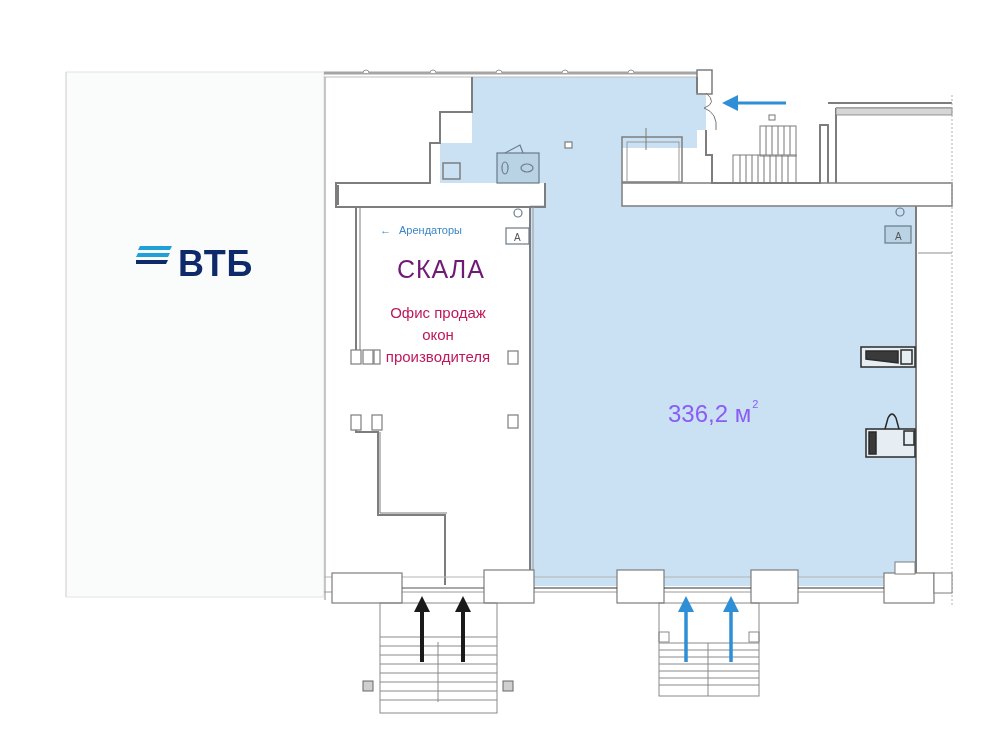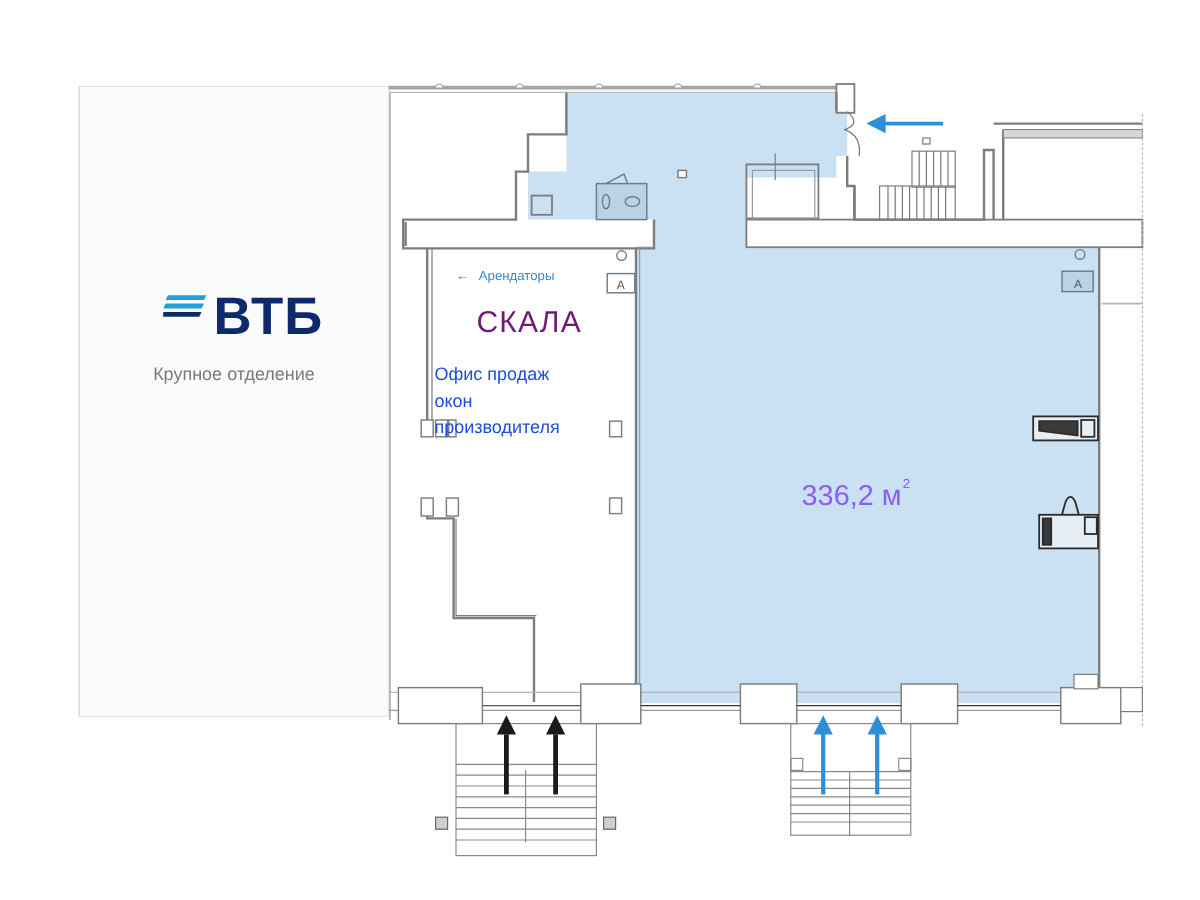--- a/index.html
+++ b/index.html
@@ -1,29 +1,29 @@
 <!DOCTYPE html>
 <html><head>
 <meta charset="utf-8">
 <style>
   html, body { margin: 0; padding: 0; background: #ffffff; }
   body { width: 1000px; height: 750px; position: relative; overflow: hidden;
          font-family: "Liberation Sans", "DejaVu Sans", sans-serif; }
   #plan { position: absolute; left: 0; top: 0; width: 1000px; height: 750px; }
   .vtb-logo { position: absolute; left: 136px; top: 240px; width: 120px; height: 44px; }
-  .vtb-text { position: absolute; left: 178px; top: 244px; font-size: 44px; font-weight: bold;
+  .vtb-text { position: absolute; left: 178px; top: 244px; font-size: 36px; font-weight: bold;
               color: #0f2a6b; letter-spacing: 1px; line-height: 40px; }
   .vtb-caption { position: absolute; left: 100px; top: 302px; width: 190px; text-align: center;
                  font-size: 15px; color: #7a7a7a; line-height: 21px; }
   .tenants { position: absolute; left: 380px; top: 224px; font-size: 11px; color: #3a86c6; }
   .tenants .arr { color: #3a86c6; margin-right: 8px; }
   .skala { position: absolute; left: 397px; top: 255px; font-size: 25px; font-weight: normal;
            color: #701a75; letter-spacing: 1px; }
-  .office-caption { position: absolute; left: 362px; top: 302px; width: 152px; 
-                    font-size: 15px; color: #1d4ed8; line-height: 22px; }
+  .office-caption { position: absolute; left: 362px; top: 302px; width: 152px; text-align: center;
+                    font-size: 15px; color: #be185d; line-height: 22px; }
   .area { position: absolute; left: 668px; top: 398px; font-size: 24px; color: #8b5cf6; }
   .area sup { font-size: 11px; vertical-align: 14px; margin-left: 1px; }
 </style>
 </head>
 <body>
 
 <svg id="plan" viewBox="0 0 1000 750" xmlns="http://www.w3.org/2000/svg">
 
   <rect x="66" y="72" width="258" height="525" fill="#fafbfb" stroke="#e3e3e3" stroke-width="1"></rect>
   <line x1="66" y1="72" x2="66" y2="597" stroke="#d8d8d8" stroke-width="1"></line>
@@ -209,21 +209,20 @@
   </g>
 </svg>
 
 <svg class="vtb-logo" viewBox="0 0 120 44">
   <polygon points="4,6 36,6 34,10 2,10" fill="#1fa0d9"></polygon>
   <polygon points="2,13 34,13 32,17 0,17" fill="#1fa0d9"></polygon>
   <polygon points="0,20 32,20 30,24 -2,24" fill="#0f2a6b"></polygon>
 </svg>
 <div class="vtb-text">ВТБ</div>
 <div class="vtb-caption">
-  <div>Крупное отделение</div>
 </div>
 
 <div class="tenants">
   <span class="arr">←</span><span>Арендаторы</span>
 </div>
 <div class="skala">СКАЛА</div>
 <div class="office-caption">
   <div>Офис продаж</div>
   <div>окон</div>
   <div>производителя</div>

